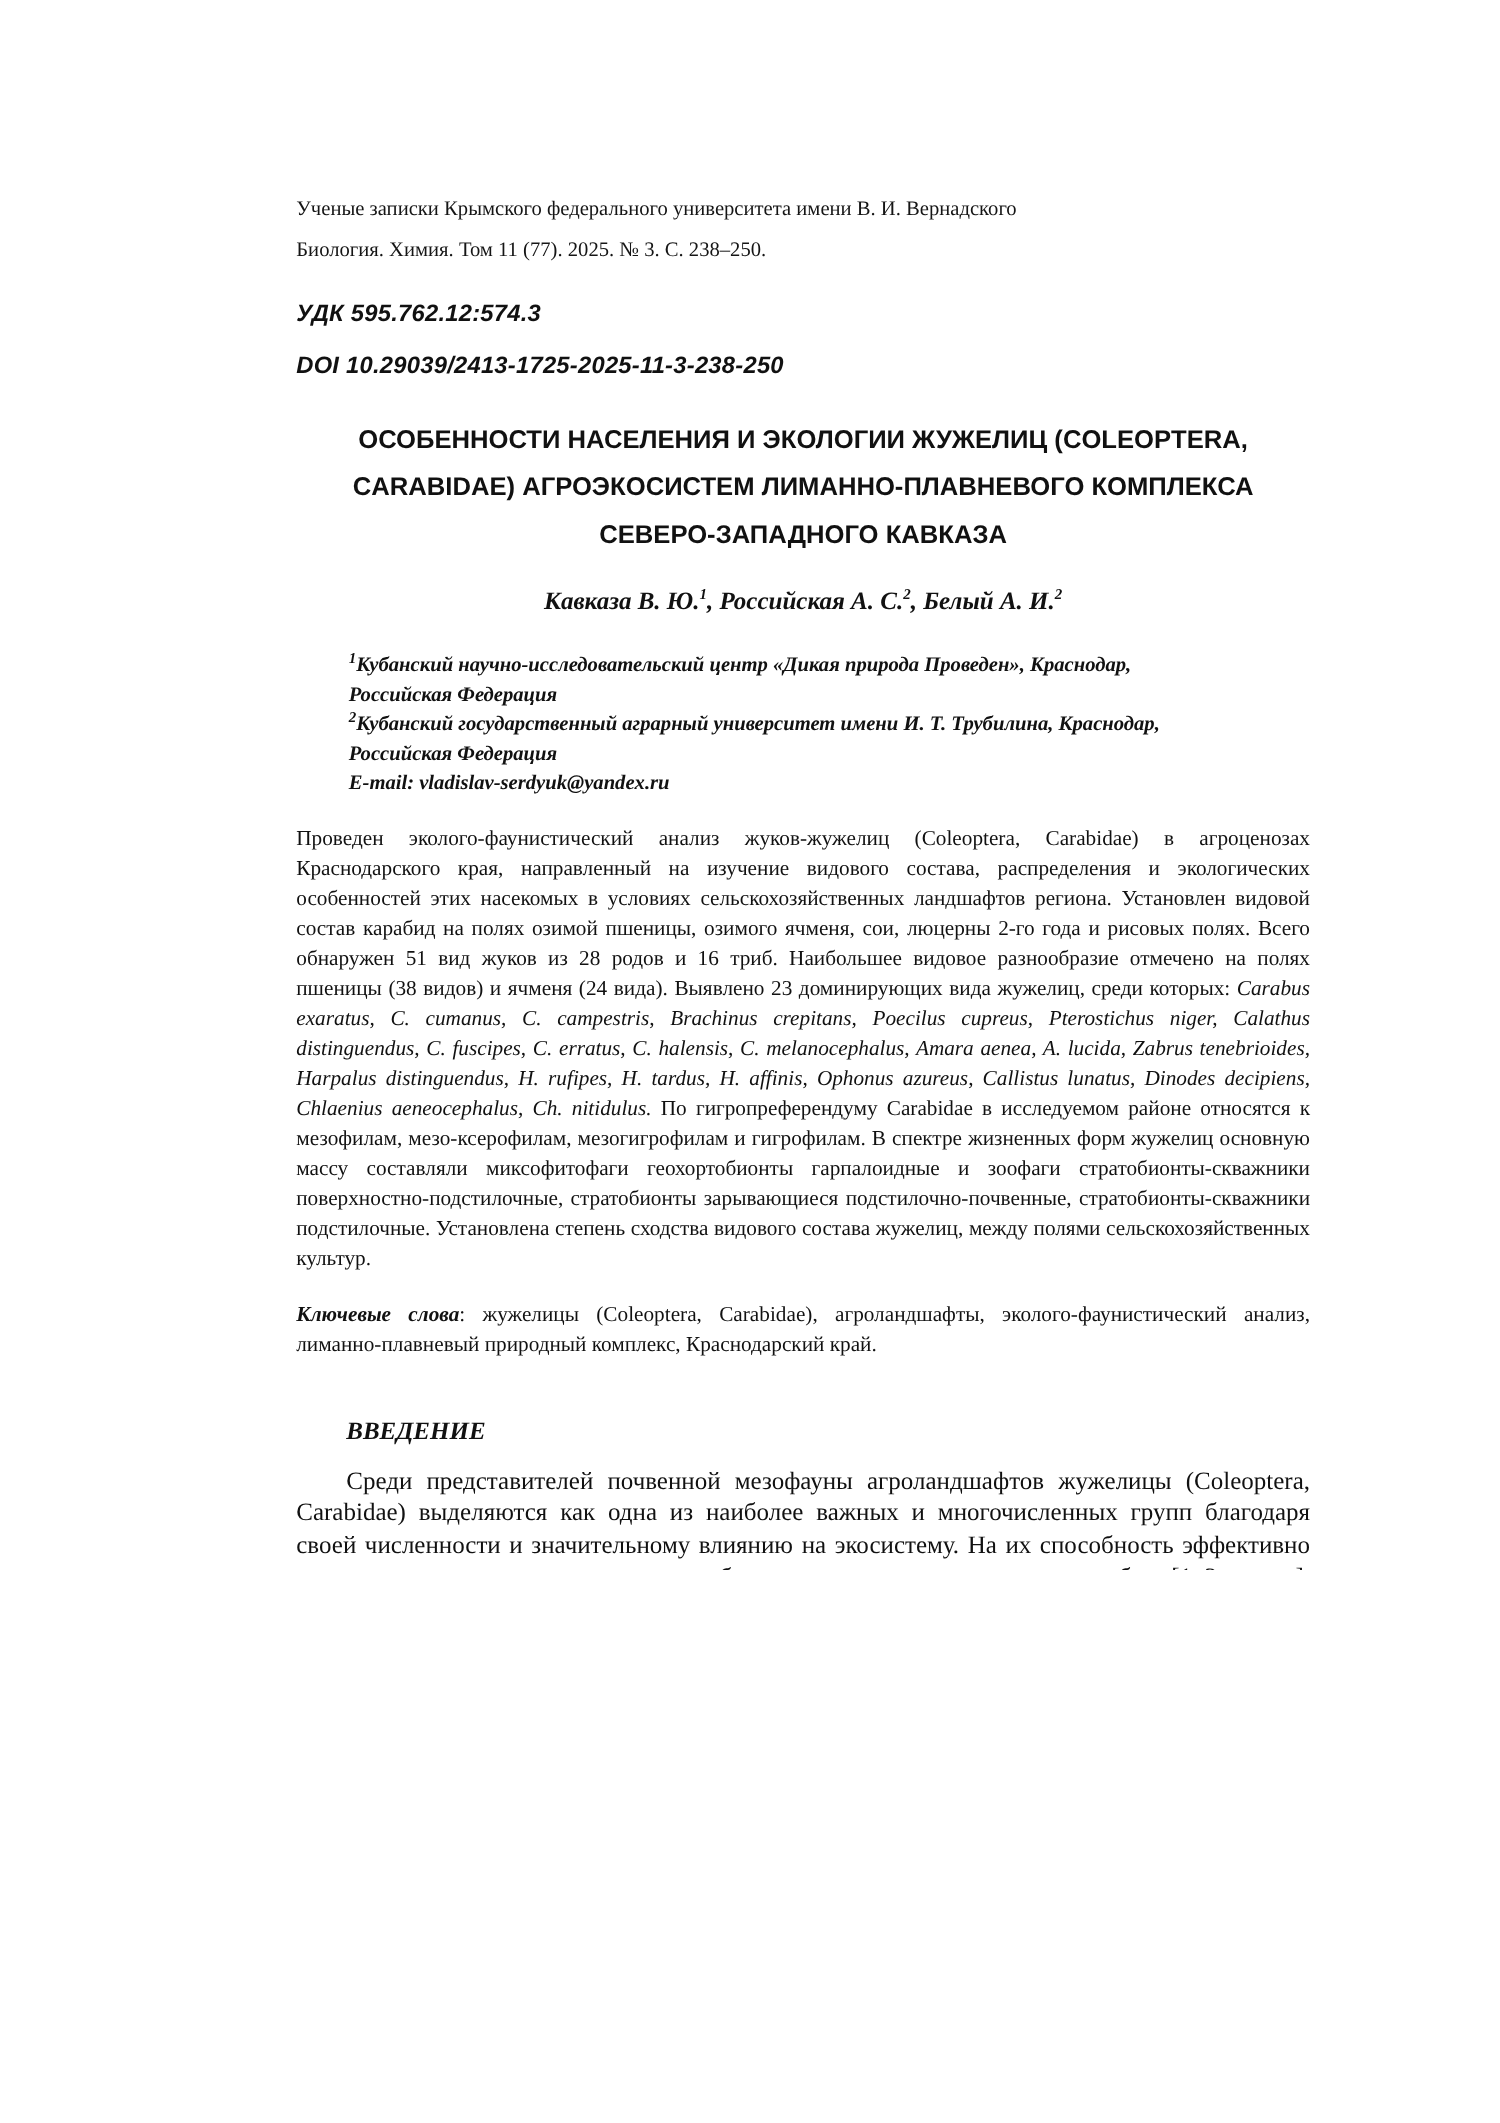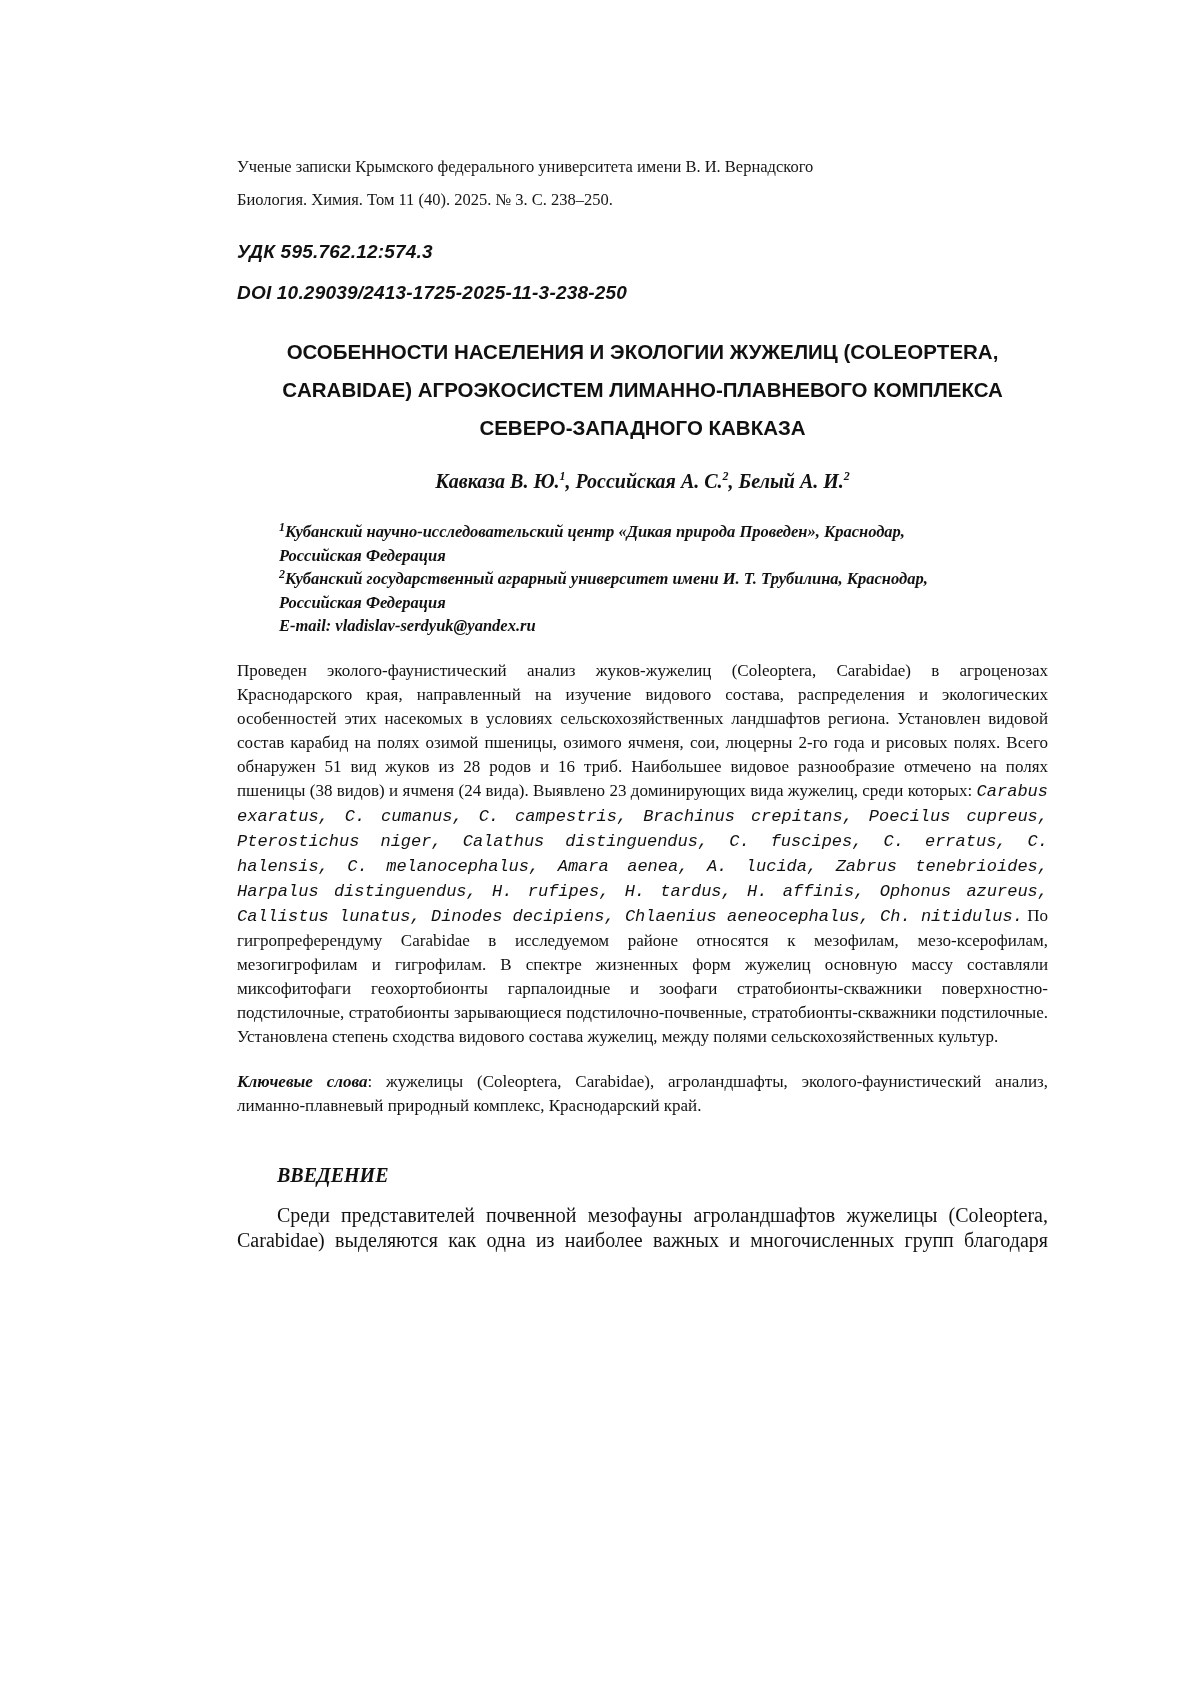--- a/index.html
+++ b/index.html
@@ -59,21 +59,21 @@
     font-style: italic;
     font-size: 16.5px;
     line-height: 23.5px;
   }
   .abstract {
     margin-top: 21px;
     font-size: 17px;
     line-height: 24px;
     text-align: justify;
   }
-  .abstract .species { font-style: italic; font-family: Liberation Mono, monospace; }
+  .abstract .species { font-style: italic; }
   .keywords { text-align: justify; }
   .keywords .kw-label { font-weight: bold; font-style: italic; }
   .section-heading {
     margin-top: 46px;
     margin-left: 40px;
     font-weight: bold;
     font-size: 20px;
     font-style: italic;
   }
   .body-paragraph {
@@ -89,21 +89,21 @@
     font-size: 19px;
   }
 </style>
 </head>
 <body>
 
 <div class="page">
   <div class="content">
 
     <div class="journal-line">Ученые записки Крымского федерального университета имени В. И. Вернадского</div>
-    <div class="journal-line">Биология. Химия. Том 11 (40). 2025. № 3. С. 238–250.</div>
+    <div class="journal-line">Биология. Химия. Том 11 (77). 2025. № 3. С. 238–250.</div>
 
     <div class="meta-line udk">УДК 595.762.12:574.3</div>
     <div class="meta-line doi">DOI 10.29039/2413-1725-2025-11-3-238-250</div>
 
     <div class="article-title">ОСОБЕННОСТИ НАСЕЛЕНИЯ И ЭКОЛОГИИ ЖУЖЕЛИЦ (COLEOPTERA, CARABIDAE) АГРОЭКОСИСТЕМ ЛИМАННО-ПЛАВНЕВОГО КОМПЛЕКСА СЕВЕРО-ЗАПАДНОГО КАВКАЗА</div>
 
     <div class="authors"><span>Кавказа В. Ю.</span><sup>1</sup><span>, </span><span>Российская А. С.</span><sup>2</sup><span>, </span><span>Белый А. И.</span><sup>2</sup></div>
 
     <div class="affiliations">
       <div><sup>1</sup><span>Кубанский научно-исследовательский центр «Дикая природа Проведен», Краснодар,</span><br><span>Российская Федерация</span></div>

